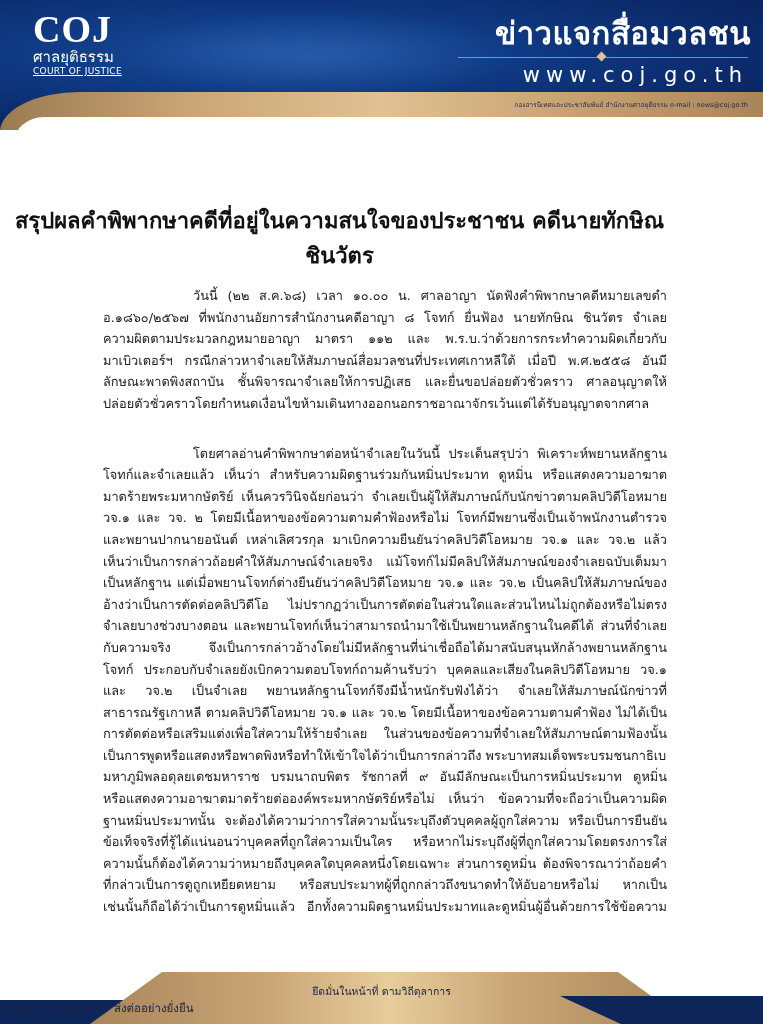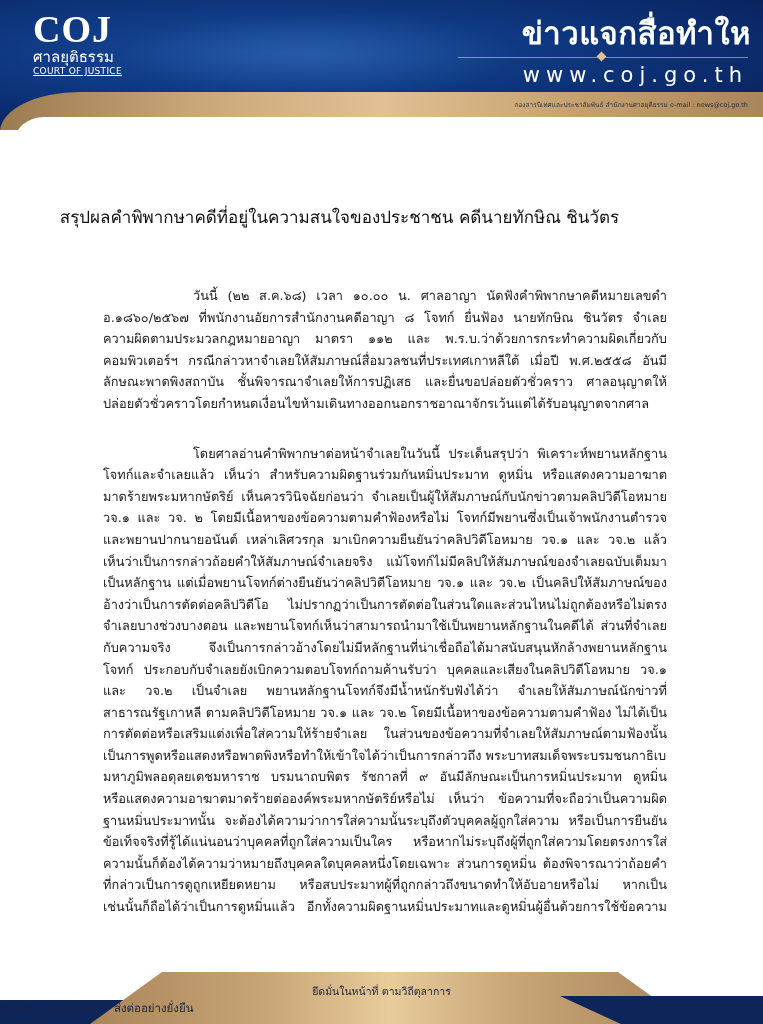--- a/index.html
+++ b/index.html
@@ -16,21 +16,21 @@
   .logo-coj { position:absolute; left:33px; top:9px; color:#fff; font-family:Liberation Serif, serif;
     font-weight:bold; font-size:38px; letter-spacing:1px; line-height:40px; }
   .logo-thai { position:absolute; left:33px; top:48px; color:#fff; font-size:15px; line-height:18px; }
   .logo-en { position:absolute; left:33px; top:66px; color:#fff; font-size:9px; letter-spacing:0.3px;text-decoration:underline; }
   .header-title { position:absolute; right:12px; top:14px; color:#fff; font-weight:bold; font-size:31px; letter-spacing:0.5px; line-height:38px; }
   .header-rule { position:absolute; left:458px; top:57px; width:290px; height:1px; background:rgba(255,255,255,0.45); }
   .header-diamond { position:absolute; left:598px; top:53px; width:7px; height:7px; background:#e0c193; transform:rotate(45deg); }
   .header-url { position:absolute; right:15px; top:63px; color:#fff; font-size:21px; letter-spacing:6px; }
   .header-contact { position:absolute; right:15px; top:100px; color:#1d2a44; font-size:6.5px;margin-left:13px; }
 
-  .doc-title { position:absolute; left:0; top:203px; width:679px; text-align:center; font-size:17px; font-weight:normal; color:#111; }
+  .doc-title { position:absolute; left:0; top:203px; width:679px; text-align:center; font-size:22px; font-weight:bold; color:#111; }
   .body-text { position:absolute; left:103px; top:257px; width:564px; font-size:12.8px; line-height:21.6px; color:#222; text-align:justify; }
   .body-text p { margin:0; text-indent:90px; text-align-last:left; }
   .body-text p.line { text-indent:0; white-space:nowrap; overflow:hidden; text-align-last:justify; }
   .body-text p.first { text-indent:90px;margin-top:28px; }
 
   .footer { position:absolute; left:0; top:972px; width:763px; height:52px; }
   .footer .navy-left { position:absolute; left:0; top:28px; width:140px; height:24px; background:#0d2558;
     clip-path: polygon(0 0, 100% 0, 85% 100%, 0 100%); }
   .footer .gold { position:absolute; left:90px; top:0; width:600px; height:52px;
     background: linear-gradient(90deg, #a9855a 0%, #c9a677 30%, #e8cc9c 50%, #c9a677 70%, #a9855a 100%);
@@ -41,36 +41,36 @@
   .footer-line2 { position:absolute; left:0; width:763px; top:27px; text-align:left; font-size:11.5px; color:#1b2444; font-weight:normal; }
 </style>
 </head>
 <body>
 
 <div class="header">
   <div class="glow"></div>
   <div class="logo-coj">COJ</div>
   <div class="logo-thai">ศาลยุติธรรม</div>
   <div class="logo-en">COURT OF JUSTICE</div>
-  <div class="header-title">ข่าวแจกสื่อทำให</div>
+  <div class="header-title">ข่าวแจกสื่อมวลชน</div>
   <div class="header-rule"></div>
   <div class="header-diamond"></div>
   <div class="header-url">www.coj.go.th</div>
   <div class="gold-band"></div>
   <div class="header-contact">กองสารนิเทศและประชาสัมพันธ์ สำนักงานศาลยุติธรรม  e-mail : news@coj.go.th</div>
   <div class="white-sheet"></div>
 </div>
 
 <div class="doc-title">สรุปผลคำพิพากษาคดีที่อยู่ในความสนใจของประชาชน คดีนายทักษิณ ชินวัตร</div>
 
 <div class="body-text">
   <p class="line first">วันนี้ (๒๒ ส.ค.๖๘) เวลา ๑๐.๐๐ น. ศาลอาญา นัดฟังคำพิพากษาคดีหมายเลขดำ</p>
   <p class="line">อ.๑๘๖๐/๒๕๖๗ ที่พนักงานอัยการสำนักงานคดีอาญา ๘ โจทก์ ยื่นฟ้อง นายทักษิณ ชินวัตร จำเลย</p>
   <p class="line">ความผิดตามประมวลกฎหมายอาญา มาตรา ๑๑๒ และ พ.ร.บ.ว่าด้วยการกระทำความผิดเกี่ยวกับ</p>
-  <p class="line">คอมพิวเตอร์ฯ กรณีกล่าวหาจำเลยให้สัมภาษณ์สื่อมวลชนที่ประเทศเกาหลีใต้ เมื่อปี พ.ศ.๒๕๕๘ อันมี</p>
+  <p class="line">มาเบิวเตอร์ฯ กรณีกล่าวหาจำเลยให้สัมภาษณ์สื่อมวลชนที่ประเทศเกาหลีใต้ เมื่อปี พ.ศ.๒๕๕๘ อันมี</p>
   <p class="line">ลักษณะพาดพิงสถาบัน ชั้นพิจารณาจำเลยให้การปฏิเสธ และยื่นขอปล่อยตัวชั่วคราว ศาลอนุญาตให้</p>
   <p class="line" style="text-align-last:left">ปล่อยตัวชั่วคราวโดยกำหนดเงื่อนไขห้ามเดินทางออกนอกราชอาณาจักรเว้นแต่ได้รับอนุญาตจากศาล</p>
   <p class="line first">โดยศาลอ่านคำพิพากษาต่อหน้าจำเลยในวันนี้ ประเด็นสรุปว่า พิเคราะห์พยานหลักฐาน</p>
   <p class="line">โจทก์และจำเลยแล้ว เห็นว่า สำหรับความผิดฐานร่วมกันหมิ่นประมาท ดูหมิ่น หรือแสดงความอาฆาต</p>
   <p class="line">มาดร้ายพระมหากษัตริย์ เห็นควรวินิจฉัยก่อนว่า จำเลยเป็นผู้ให้สัมภาษณ์กับนักข่าวตามคลิปวิดีโอหมาย</p>
   <p class="line">วจ.๑ และ วจ. ๒ โดยมีเนื้อหาของข้อความตามคำฟ้องหรือไม่ โจทก์มีพยานซึ่งเป็นเจ้าพนักงานตำรวจ</p>
   <p class="line">และพยานปากนายอนันต์ เหล่าเลิศวรกุล มาเบิกความยืนยันว่าคลิปวิดีโอหมาย วจ.๑ และ วจ.๒ แล้ว</p>
   <p class="line">เห็นว่าเป็นการกล่าวถ้อยคำให้สัมภาษณ์จำเลยจริง แม้โจทก์ไม่มีคลิปให้สัมภาษณ์ของจำเลยฉบับเต็มมา</p>
   <p class="line">เป็นหลักฐาน แต่เมื่อพยานโจทก์ต่างยืนยันว่าคลิปวิดีโอหมาย วจ.๑ และ วจ.๒ เป็นคลิปให้สัมภาษณ์ของ</p>
   <p class="line">อ้างว่าเป็นการตัดต่อคลิปวิดีโอ ไม่ปรากฏว่าเป็นการตัดต่อในส่วนใดและส่วนไหนไม่ถูกต้องหรือไม่ตรง</p>

